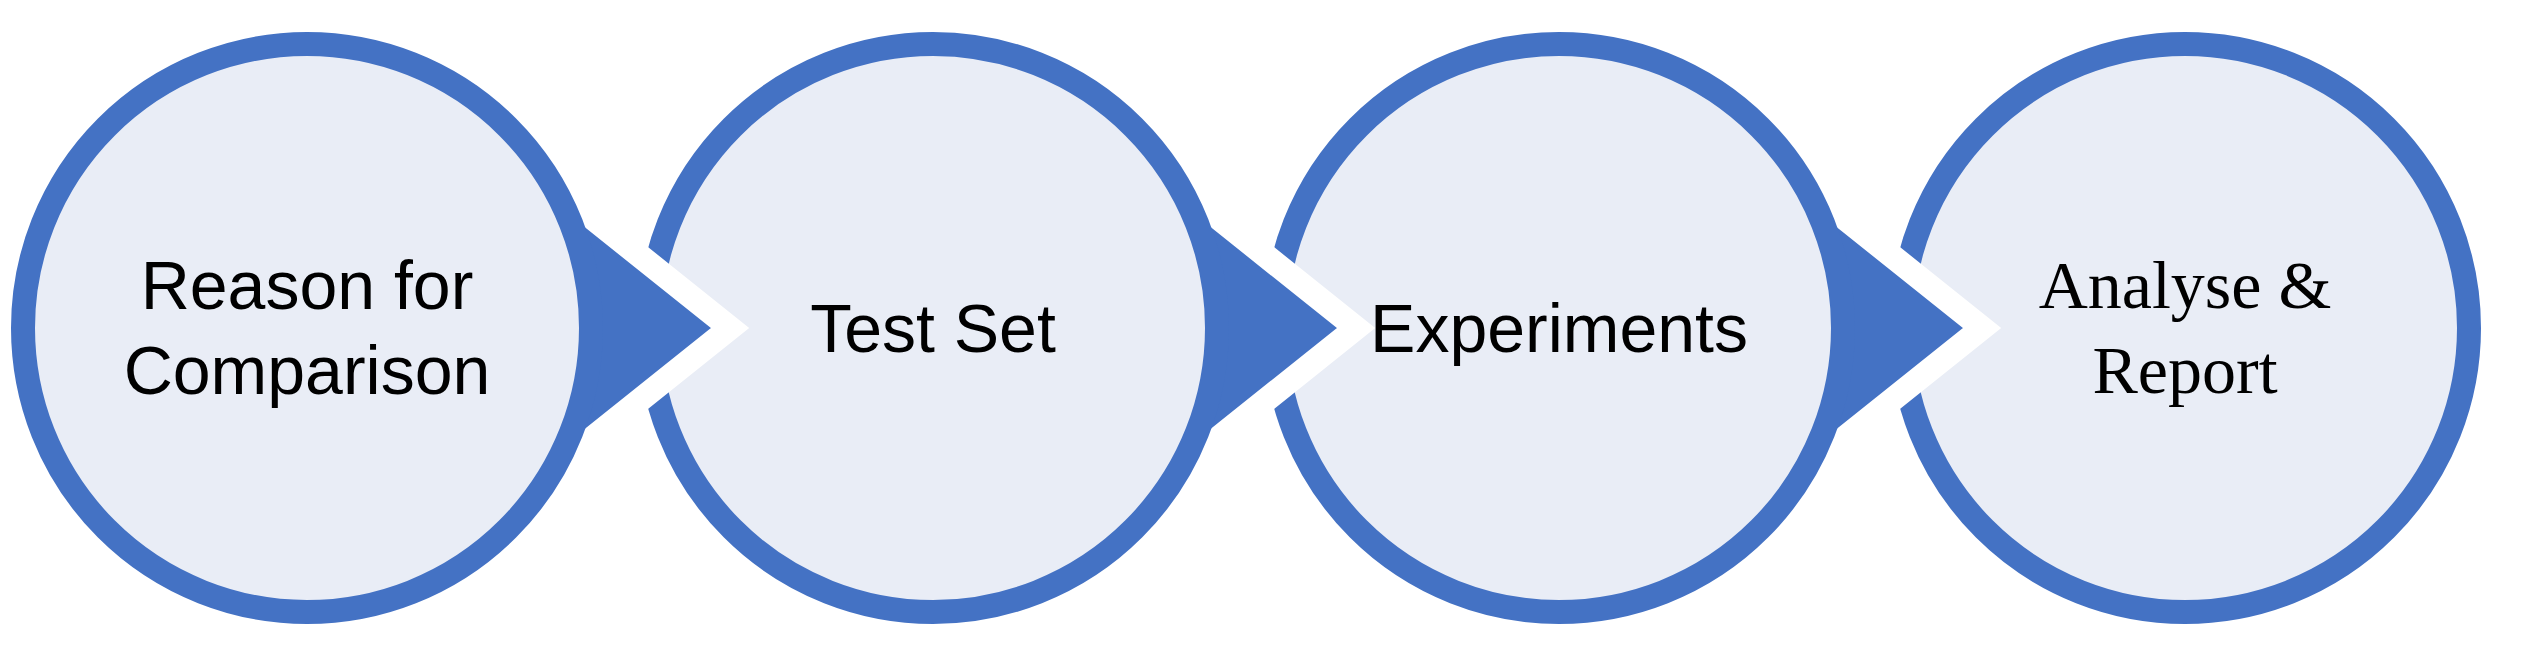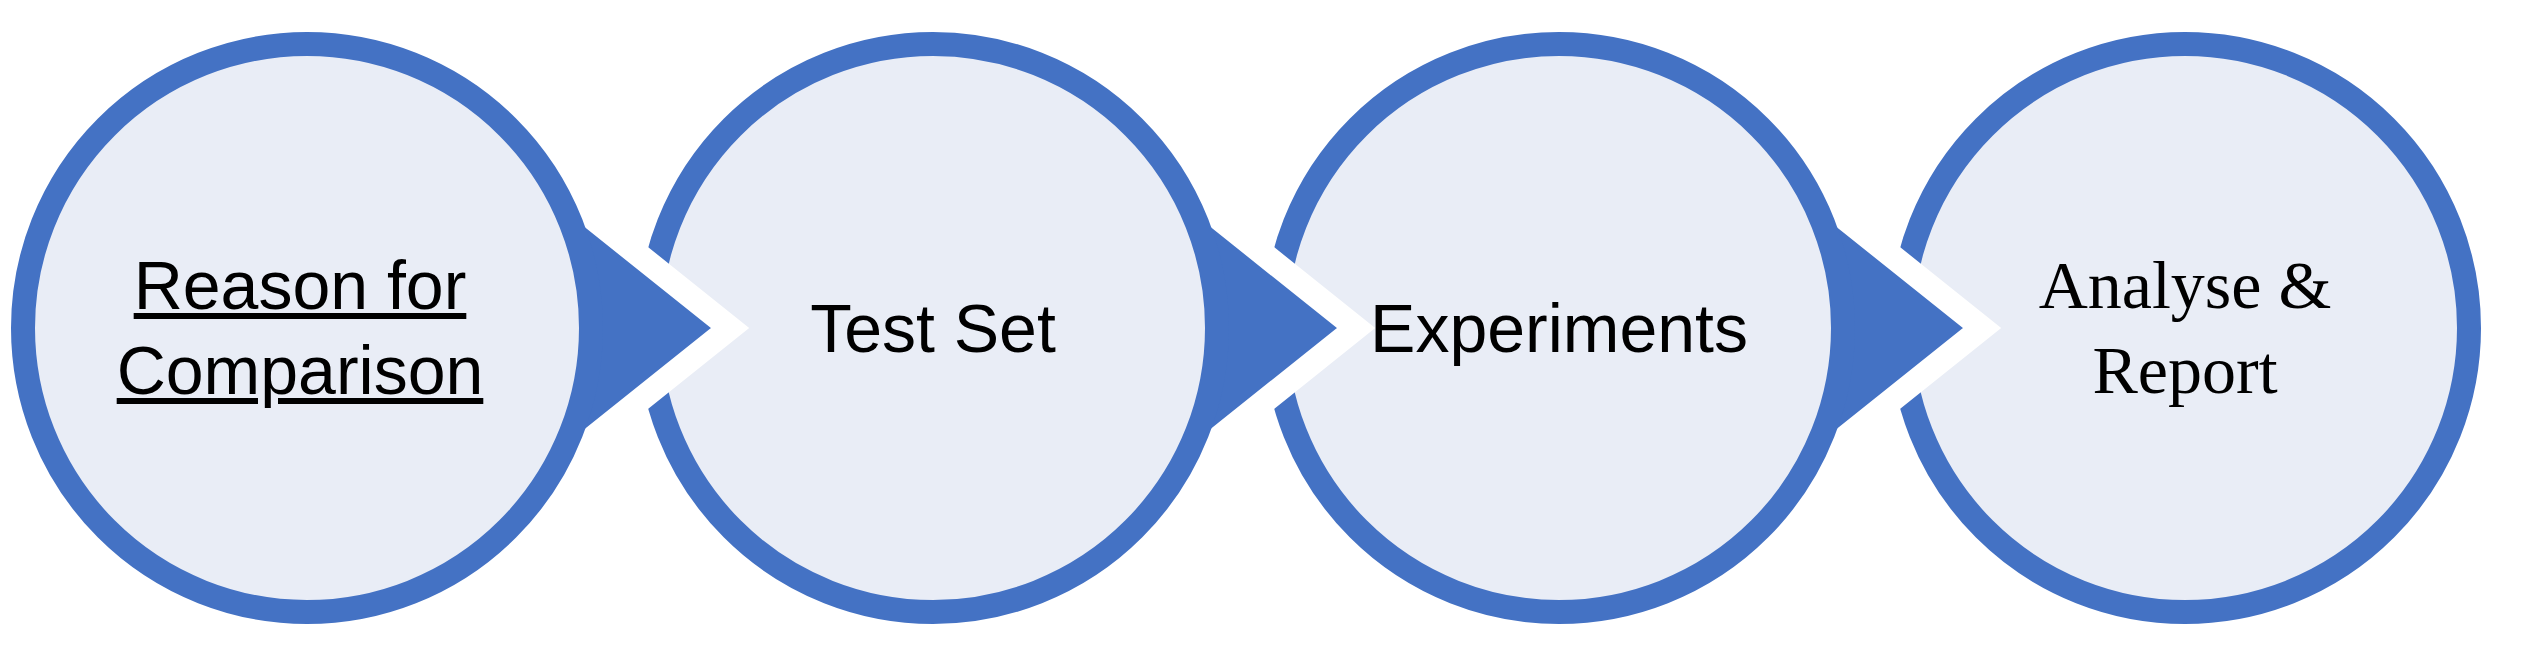--- a/index.html
+++ b/index.html
@@ -31,21 +31,21 @@
     display: flex;
     align-items: center;
     justify-content: center;
     text-align: center;
     font-size: 68px;
     line-height: 1.25;
     color: #000000;
     white-space: pre-line;
     pointer-events: none;
   }
-  .step-label-1 { left: 40px; text-decoration: underline;   } 
+  .step-label-1 { left: 47px;   } 
   .step-label-2 { left: 673px;  } 
   .step-label-3 { left: 1299px; } 
   .step-label-4 { left: 1925px; font-family: Liberation Serif, serif; } 
 </style>
 </head>
 <body>
 
 <div class="diagram-canvas">
 
   <svg viewBox="0 0 2528 657" xmlns="http://www.w3.org/2000/svg">

